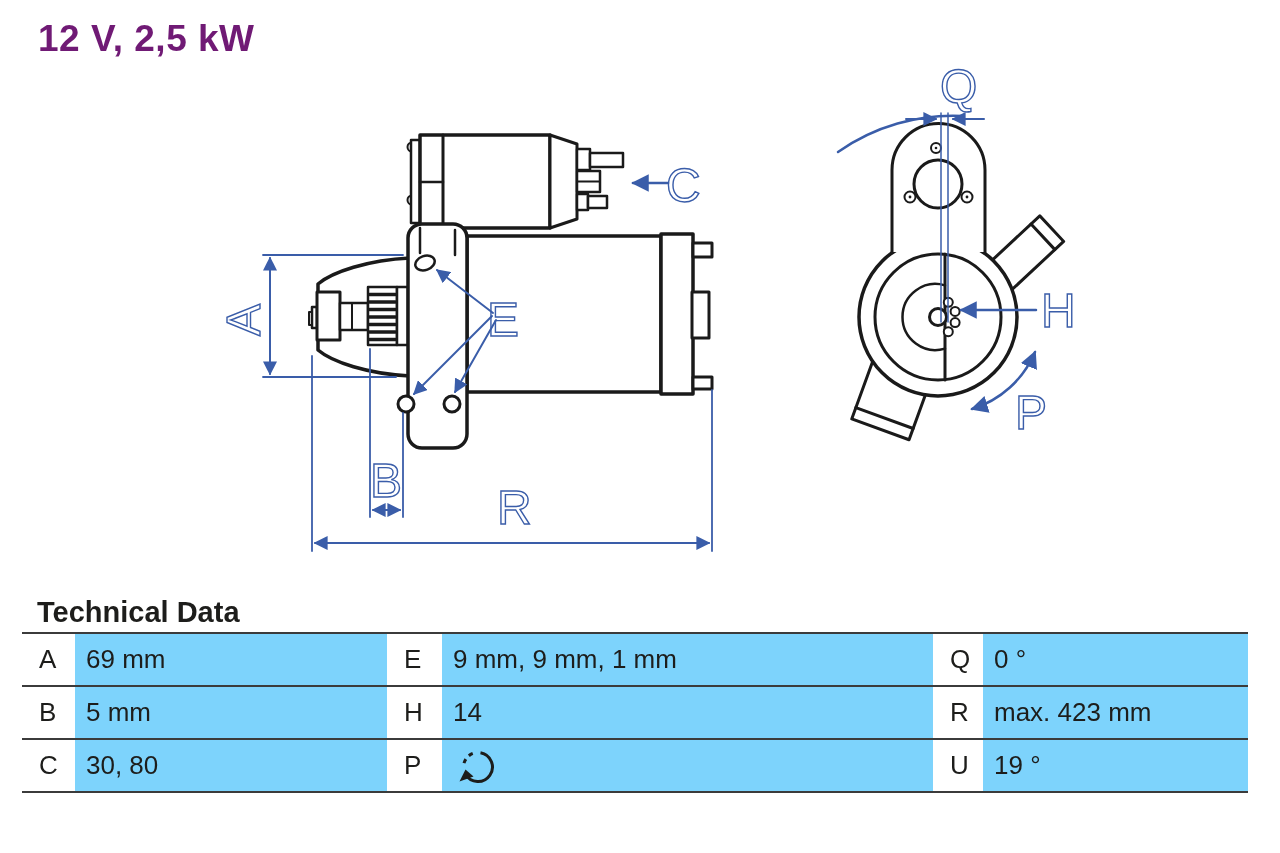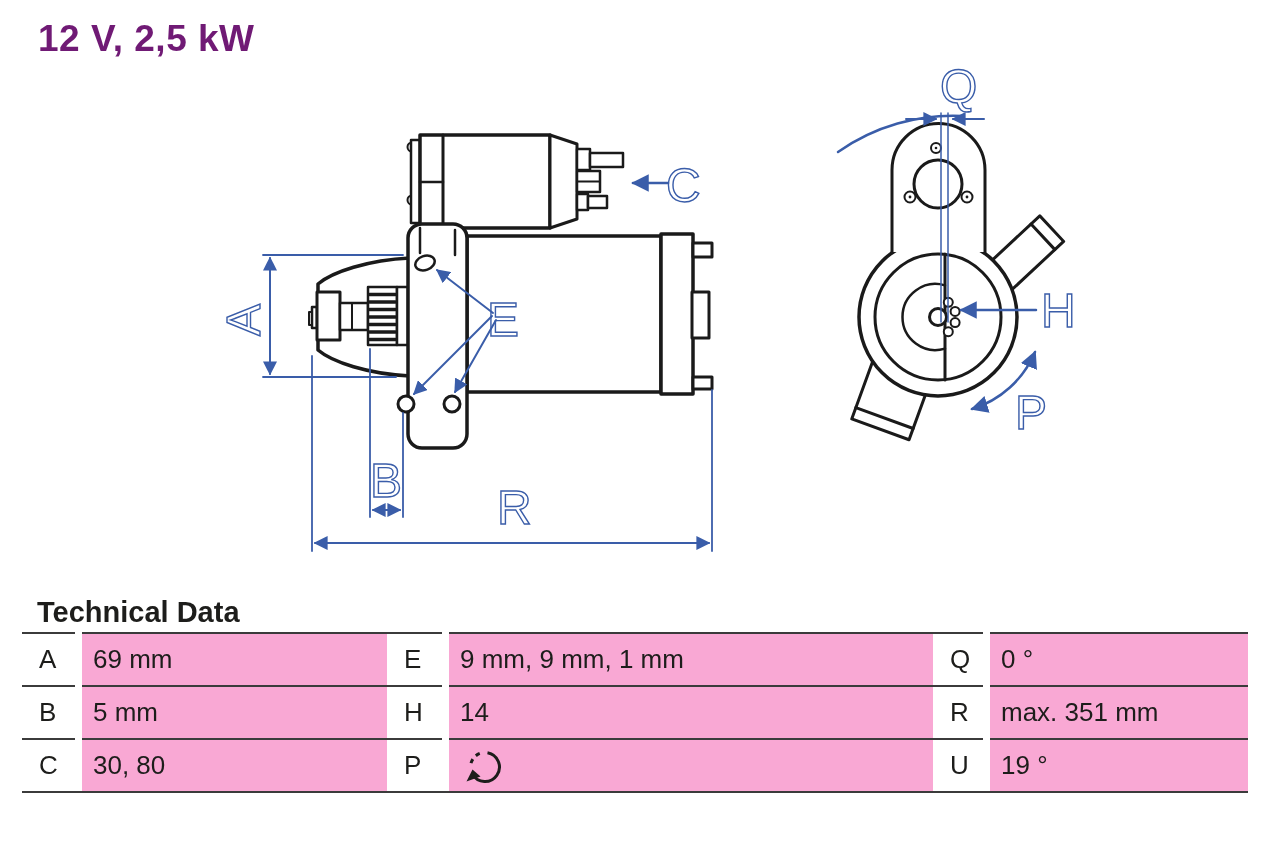--- a/index.html
+++ b/index.html
@@ -5,21 +5,21 @@
   html,body{margin:0;padding:0;background:#ffffff;}
   body{width:1280px;height:853px;position:relative;font-family:"Liberation Sans",sans-serif;color:#1d1d1b;overflow:hidden;}
   .page-title{position:absolute;left:38px;top:18px;font-size:37px;font-weight:700;letter-spacing:.5px;color:#701a75;}
   #drawing{position:absolute;left:0;top:0;}
   .tech-heading{position:absolute;left:37px;top:586px;font-size:29px;font-weight:bold;color:#1d1d1b;margin-top:10px;}
   .tech-table{position:absolute;left:22px;top:632px;width:1226px;display:grid;
     grid-template-columns:53px 312px 55px 491px 50px 265px;
     grid-auto-rows:53px;border-bottom:2px solid #3b3b3b;font-size:26px;}
   .tech-table .cell{display:flex;align-items:center;border-top:2px solid #3b3b3b;}
   .tech-table .kcell{background:#ffffff;padding-left:17px;}
-  .tech-table .vcell{background:#f9a8d4;padding-left:11px;margin-left:7px;}
+  .tech-table .vcell{background:#7dd3fc;padding-left:11px;}
   .rot-icon{margin-top:2px;}
 </style>
 </head>
 <body>
 
 <svg id="drawing" width="1280" height="585" viewBox="0 0 1280 585">
   <defs>
     <marker id="arw" viewBox="0 0 10 10" refX="9" refY="5" markerWidth="7" markerHeight="7" orient="auto-start-reverse" fill="#3a5da9">
       <path d="M0,0 L10,5 L0,10 z"></path>
     </marker>
@@ -161,21 +161,21 @@
   <div class="cell kcell">E</div>
   <div class="cell vcell">9 mm, 9 mm, 1 mm</div>
   <div class="cell kcell">Q</div>
   <div class="cell vcell">0 °</div>
 
   <div class="cell kcell">B</div>
   <div class="cell vcell">5 mm</div>
   <div class="cell kcell">H</div>
   <div class="cell vcell">14</div>
   <div class="cell kcell">R</div>
-  <div class="cell vcell">max. 351 mm</div>
+  <div class="cell vcell">max. 423 mm</div>
 
   <div class="cell kcell">C</div>
   <div class="cell vcell">30, 80</div>
   <div class="cell kcell">P</div>
   <div class="cell vcell">
     <svg class="rot-icon" width="46" height="46" viewBox="0 0 46 46">
       <path d="M 27.5 8.7 A 14.5 14.5 0 1 1 12.4 30.3" fill="none" stroke="#1d1d1b" stroke-width="3"></path>
       <path d="M 11 19.2 A 14.5 14.5 0 0 1 22.5 8.7" fill="none" stroke="#1d1d1b" stroke-width="3" stroke-dasharray="4.5 4.5"></path>
       <polygon points="6.5,37.5 12.5,25.5 20.5,32.5" fill="#1d1d1b"></polygon>
     </svg>

